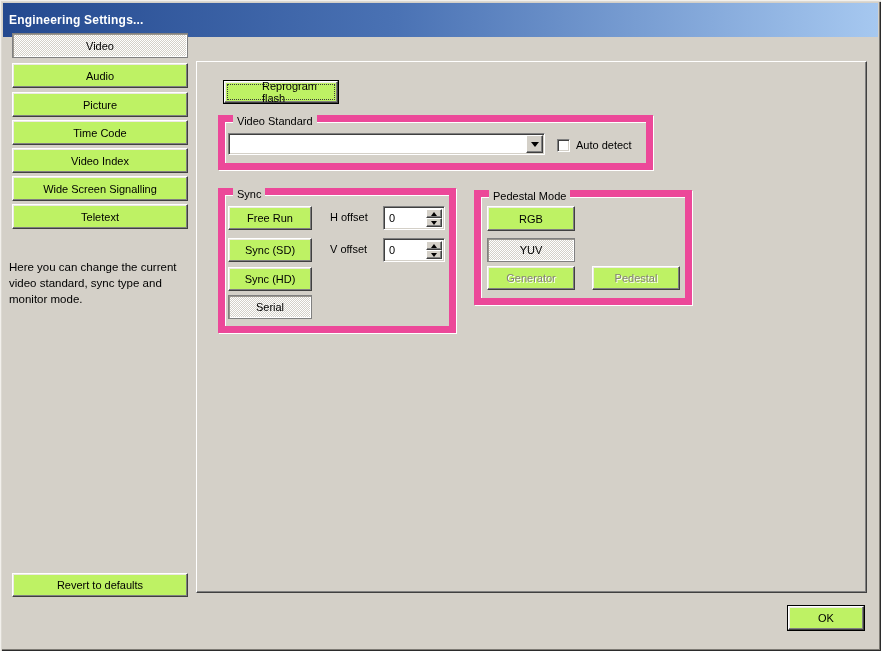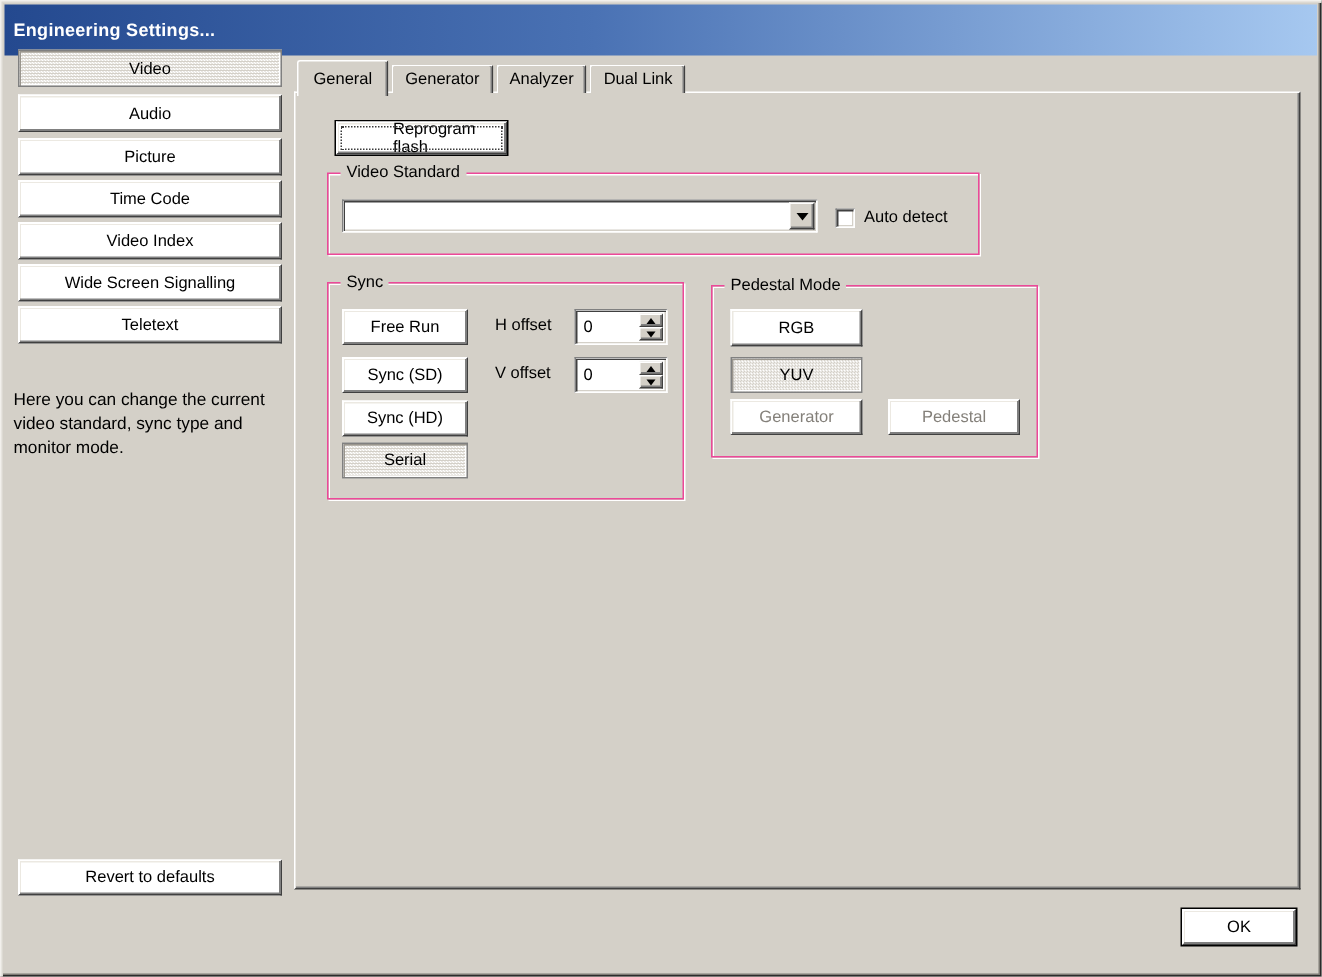--- a/index.html
+++ b/index.html
@@ -15,38 +15,38 @@
     overflow:hidden;
   }
   .titlebar{
     position:absolute;left:3px;top:3px;right:3px;height:34px;
     background:linear-gradient(to right,#24498f 0%,#4a72b4 45%,#a6c8f0 100%);
     display:flex;align-items:center;padding-left:6px;
     color:#fff;font-weight:bold;font-size:12px;letter-spacing:.2px;
   }
   
   .btn{
-    position:absolute;background:#ffffff;
+    position:absolute;background:#bef264;
     border:1px solid;border-color:#ffffff #404040 #404040 #ffffff;
     box-shadow:inset -1px -1px 0 #808080, inset 1px 1px 0 #ece9e2;
     display:flex;align-items:center;justify-content:center;
     font-size:11px;cursor:default;user-select:none;
   }
   .btn.pressed{
     border:1px solid #808080;
     box-shadow:inset 1px 1px 0 #9a968e, inset -1px -1px 0 #ffffff;
     background-color:#e9e7e1;
     background-image:conic-gradient(#ffffff 25%,#d4d0c8 25% 50%,#ffffff 50% 75%,#d4d0c8 75%);
     background-size:2px 2px;
   }
   .btn.disabled{color:#84807a;text-shadow:1px 1px 0 #ffffff;}
   .btn.default{box-shadow:0 0 0 1px #000, inset -1px -1px 0 #808080, inset 1px 1px 0 #ece9e2;}
   .btn.focusdots{outline:1px dotted #3a3a3a;outline-offset:-4px;}
   .group{
-    position:absolute;border:1px solid #ec4899;
+    position:absolute;border:7px solid #ec4899;
     box-shadow:inset 1px 1px 0 #ffffff, 1px 1px 0 #ffffff;
   }
   .group > .glabel{
     position:absolute;top:-8px;left:8px;background:#d4d0c8;padding:0 4px;line-height:14px;
   }
   .sunken{
     background:#fff;border:1px solid;border-color:#808080 #ffffff #ffffff #808080;
     box-shadow:inset 1px 1px 0 #404040, inset -1px -1px 0 #d4d0c8;
   }
   
@@ -114,26 +114,20 @@
   <div class="btn side-btn" style="top:92px">Picture</div>
   <div class="btn side-btn" style="top:120px">Time Code</div>
   <div class="btn side-btn" style="top:148px">Video Index</div>
   <div class="btn side-btn" style="top:176px">Wide Screen Signalling</div>
   <div class="btn side-btn" style="top:204px">Teletext</div>
 
   <div class="desc">Here you can change the current video standard, sync type and monitor mode.</div>
 
   <div class="btn revert-btn">Revert to defaults</div>
 
-  <div class="tabrow">
-    <div class="tab active">General</div>
-    <div class="tab">Generator</div>
-    <div class="tab">Analyzer</div>
-    <div class="tab">Dual Link</div>
-  </div>
   <div class="tabpanel"></div>
 
   <div class="btn default focusdots reprogram-btn" style="z-index:2">Reprogram flash</div>
 
   <div class="group" style="left:218px;top:115px;width:435px;height:55px;z-index:2">
     <span class="glabel">Video Standard</span>
   </div>
   <div class="combo" style="z-index:2">
     <div class="field sunken"></div>
     <div class="cbtn">

